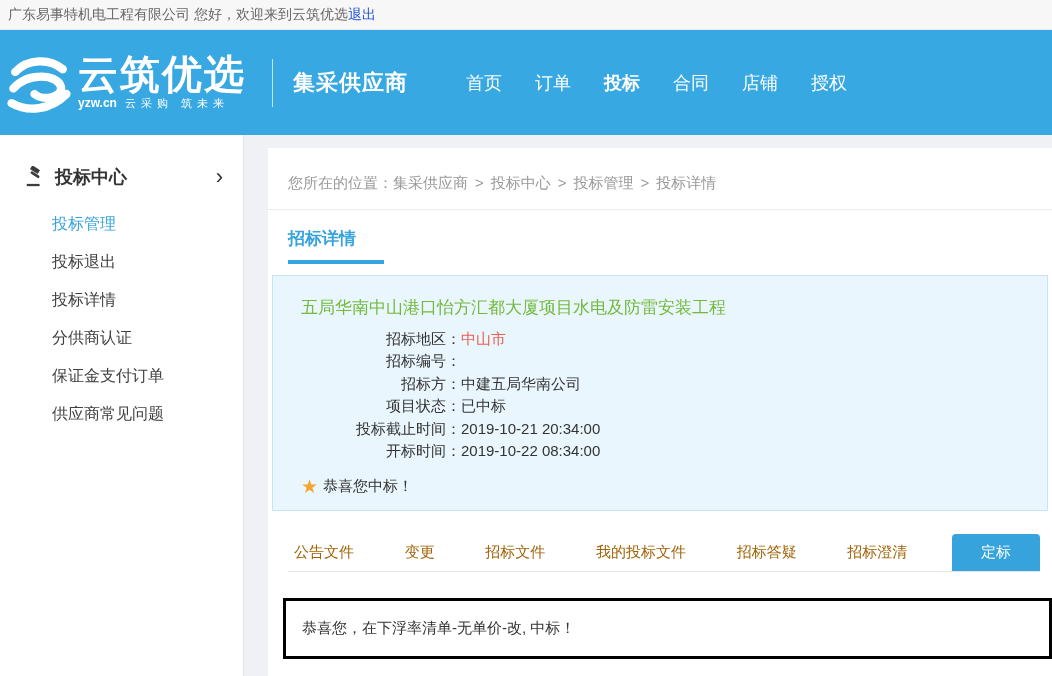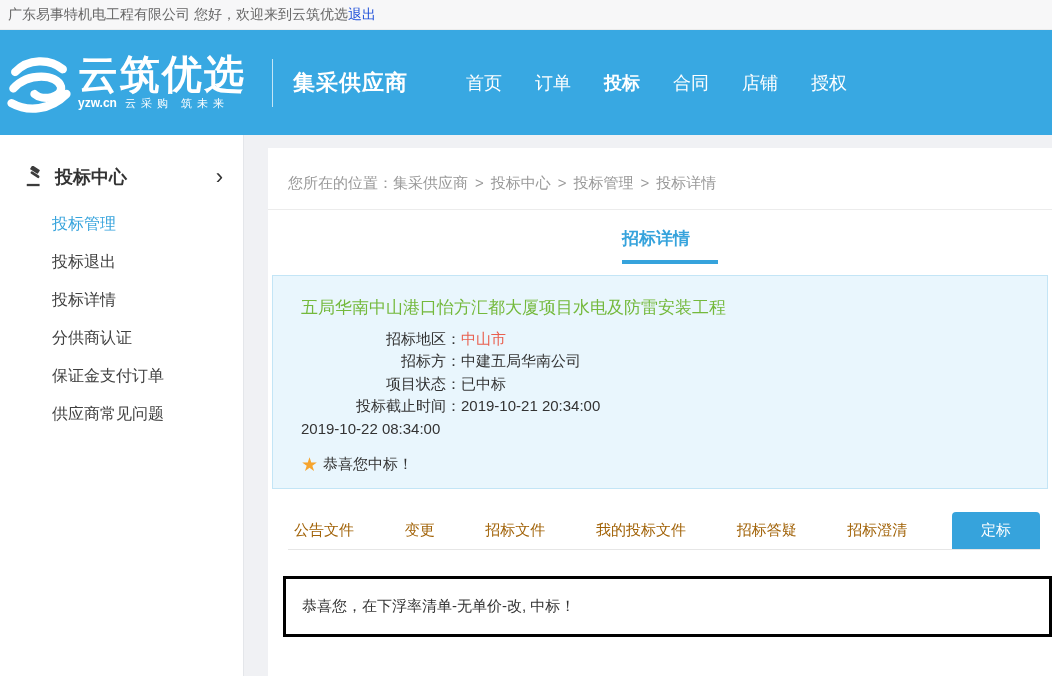--- a/index.html
+++ b/index.html
@@ -56,21 +56,21 @@
   
   .content {
     position:absolute; left:268px; top:148px; right:0; bottom:0;
     background:#fff;
   }
   .breadcrumb { padding:26px 0 0 20px; font-size:15px; color:#999; }
   .crumb, .crumb-sep, .breadcrumb-prefix { color:#999; }
   .crumb-sep { margin:0 7px; }
   .content-hr { height:1px; background:#ececec; margin-top:16px; }
 
-  .section-tab-wrap { margin:17px 0 0 20px;text-align:center; }
+  .section-tab-wrap { margin:17px 0 0 20px; }
   .section-tab {
     display:inline-block; font-size:17px; font-weight:bold;
     color:var(--link-blue,#2e9fd8);
     padding:0 28px 10px 0;
     border-bottom:4px solid var(--link-blue,#2e9fd8);
   }
 
   .info-box {
     margin:11px 4px 0 4px;
     background:var(--box-bg,#e9f6fd);
@@ -182,38 +182,40 @@
   <div class="info-box">
     <div class="project-title">五局华南中山港口怡方汇都大厦项目水电及防雷安装工程</div>
     <div class="fields">
 
         <div class="field-row accent">
           <span class="field-label">招标地区：</span>
           <span class="field-value">中山市</span>
         </div>
 
         <div class="field-row">
+          <span class="field-label">招标编号：</span>
         </div>
 
         <div class="field-row">
           <span class="field-label">招标方：</span>
           <span class="field-value">中建五局华南公司</span>
         </div>
 
         <div class="field-row">
           <span class="field-label">项目状态：</span>
           <span class="field-value">已中标</span>
         </div>
 
         <div class="field-row">
           <span class="field-label">投标截止时间：</span>
           <span class="field-value">2019-10-21 20:34:00</span>
         </div>
 
         <div class="field-row">
+          <span class="field-label">开标时间：</span>
           <span class="field-value">2019-10-22 08:34:00</span>
         </div>
       </div>
     <div class="congrats-row">
       <span class="star-icon">★</span>
       <span>恭喜您中标！</span>
     </div>
   </div>
 
   <div class="tabs-row">

